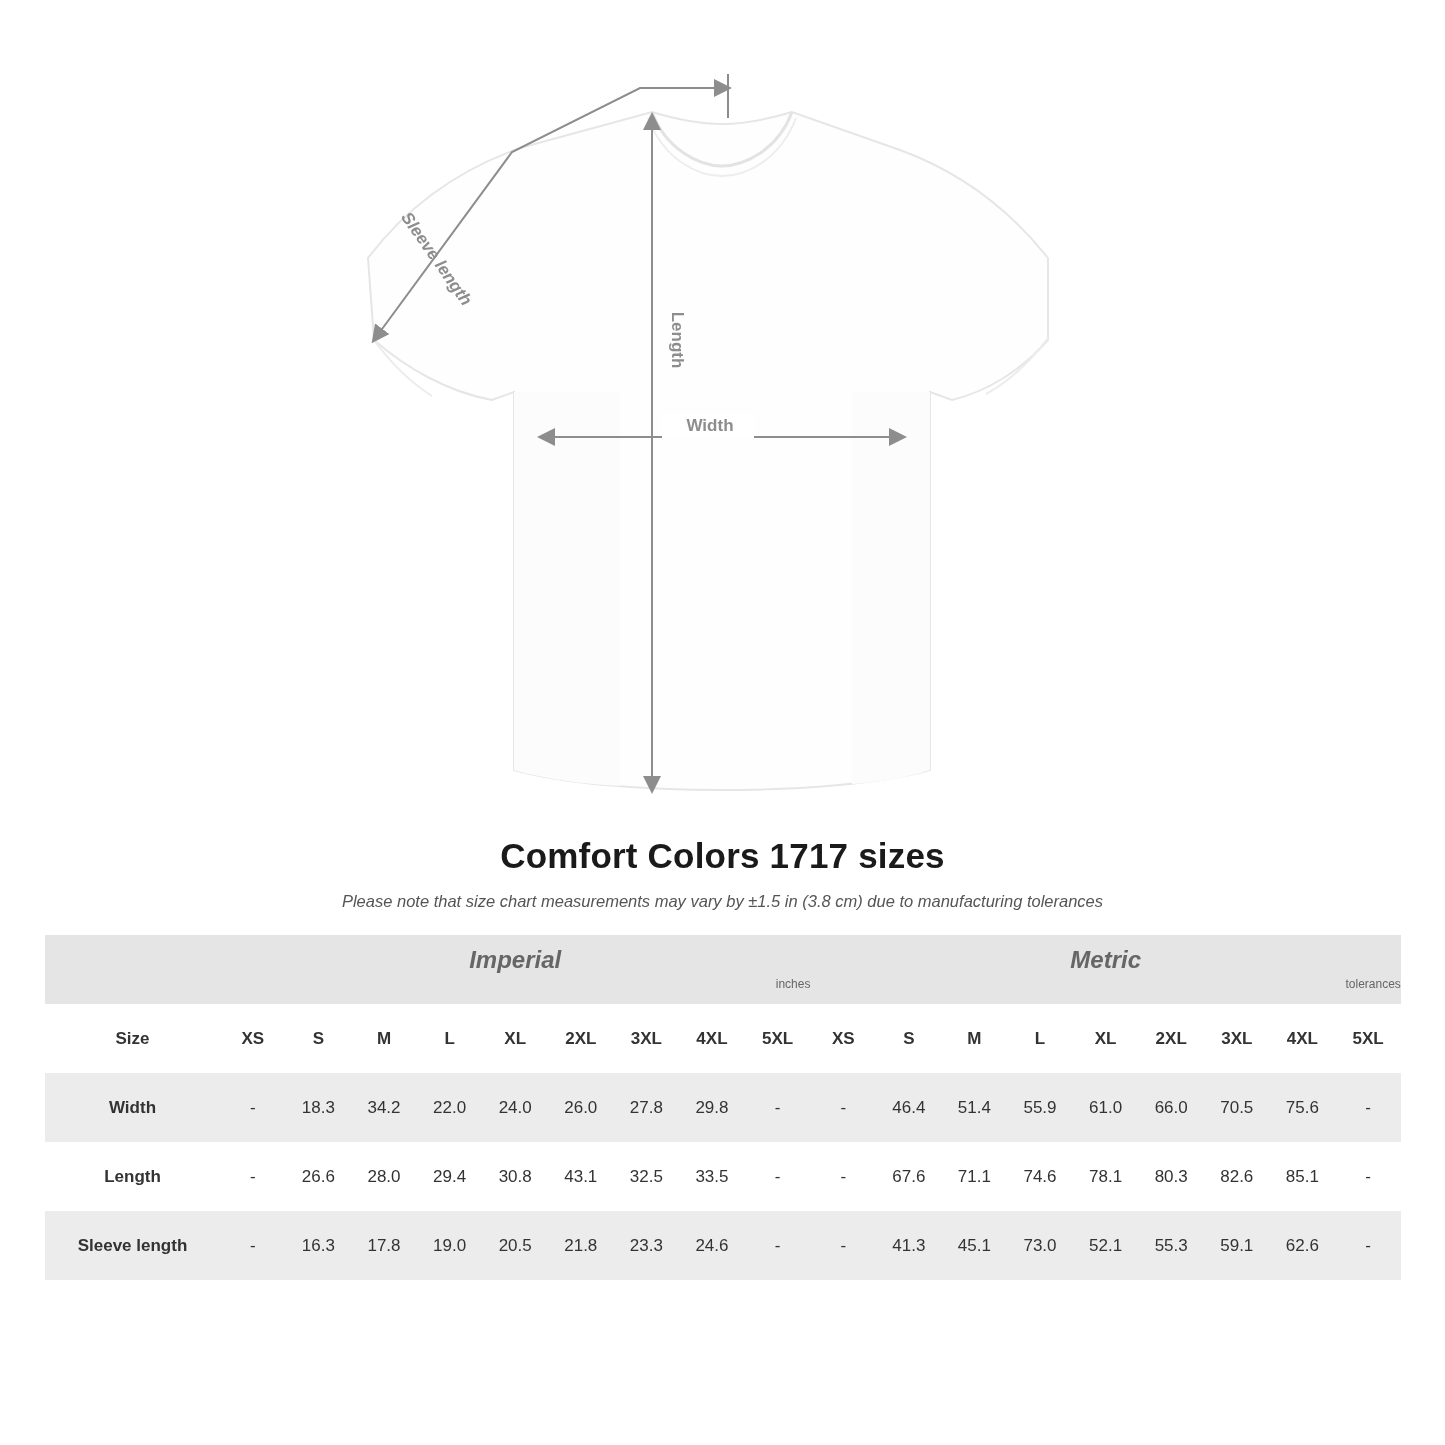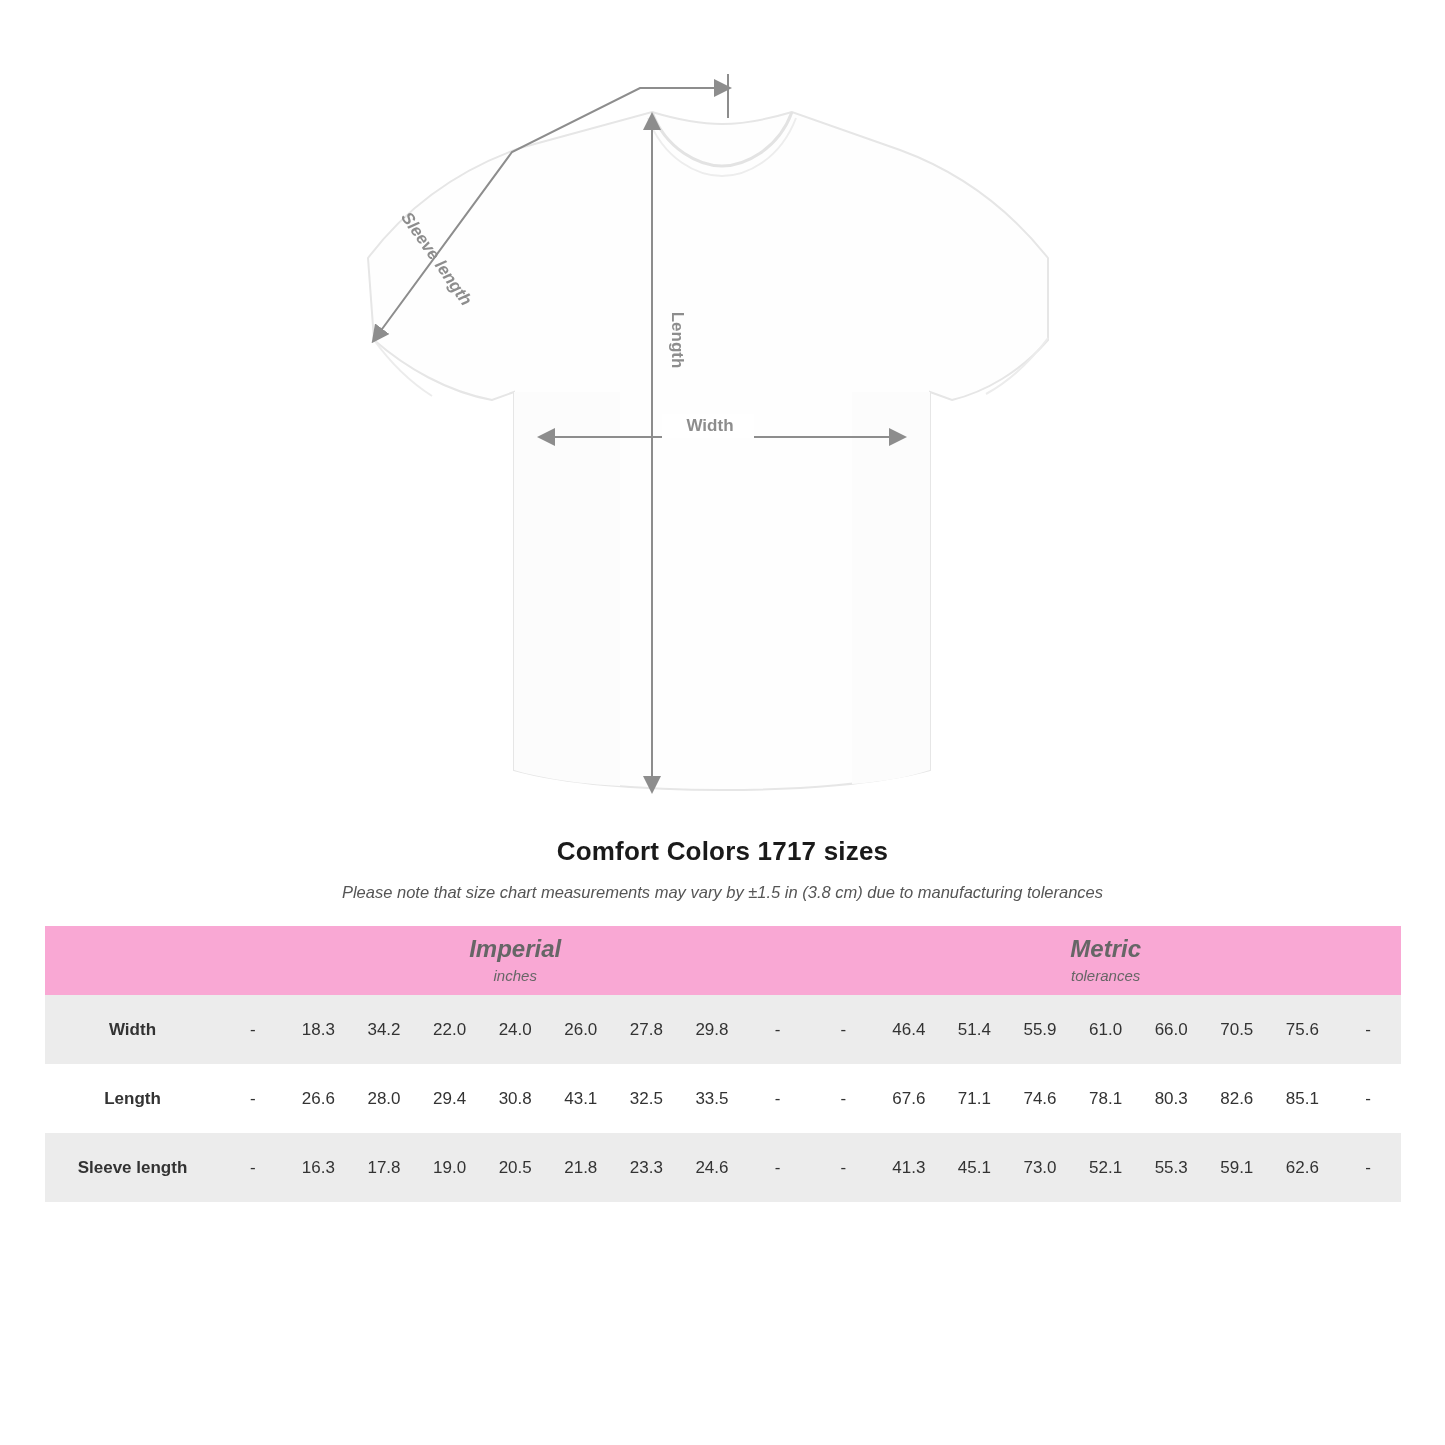--- a/index.html
+++ b/index.html
@@ -29,21 +29,21 @@
   .illustration svg {
     display: block;
   }
 
   
   .title-block {
     text-align: center;
     margin-top: 6px;
   }
   .chart-title {
-    font-size: 26px;
+    font-size: 35px;
     font-weight: bold;
     color: #1a1a1a;
     letter-spacing: 0.2px;
   }
   .chart-note {
     font-size: 16.5px;
     font-style: italic;
     color: #555555;
     margin-top: 16px;
   }
@@ -61,35 +61,35 @@
   table.size-table td, table.size-table th {
     text-align: center;
     vertical-align: middle;
     font-size: 17px;
     color: #333333;
     padding: 0;
     height: 69px;
     border: none;
   }
   .unit-header td {
-    background: #f9a8d4;
+    background: #e5e5e5;
     height: 116px;
   }
   .unit-name {
     font-size: 24px;
     font-style: italic;
     font-weight: bold;
     color: #666666;
     line-height: 1.25;
   }
   .unit-sub {
-    font-size: 15px;
-    font-style: italic;
+    font-size: 12px;
     color: #666666;
     line-height: 1.6;
+    text-align: right;
   }
   .col-head td {
     background: #ffffff;
     font-weight: bold;
     font-size: 17px;
     color: #333333;
   }
   .col-head td.rowlabel {
     font-weight: bold;
   }
@@ -205,20 +205,41 @@
           <td colspan="9">
             <div class="unit-name">Imperial</div>
             <div class="unit-sub">inches</div>
           </td>
           <td colspan="9">
             <div class="unit-name">Metric</div>
             <div class="unit-sub">tolerances</div>
           </td>
         </tr>
 
+        <tr class="col-head">
+          <td class="rowlabel">Size</td>
+          <td>XS</td>
+          <td>S</td>
+          <td>M</td>
+          <td>L</td>
+          <td>XL</td>
+          <td>2XL</td>
+          <td>3XL</td>
+          <td>4XL</td>
+          <td>5XL</td>
+          <td>XS</td>
+          <td>S</td>
+          <td>M</td>
+          <td>L</td>
+          <td>XL</td>
+          <td>2XL</td>
+          <td>3XL</td>
+          <td>4XL</td>
+          <td>5XL</td>
+        </tr>
 
         <tr class="band-grey">
           <td class="rowlabel">Width</td>
           <td>-</td>
           <td>18.3</td>
           <td>34.2</td>
           <td>22.0</td>
           <td>24.0</td>
           <td>26.0</td>
           <td>27.8</td>

